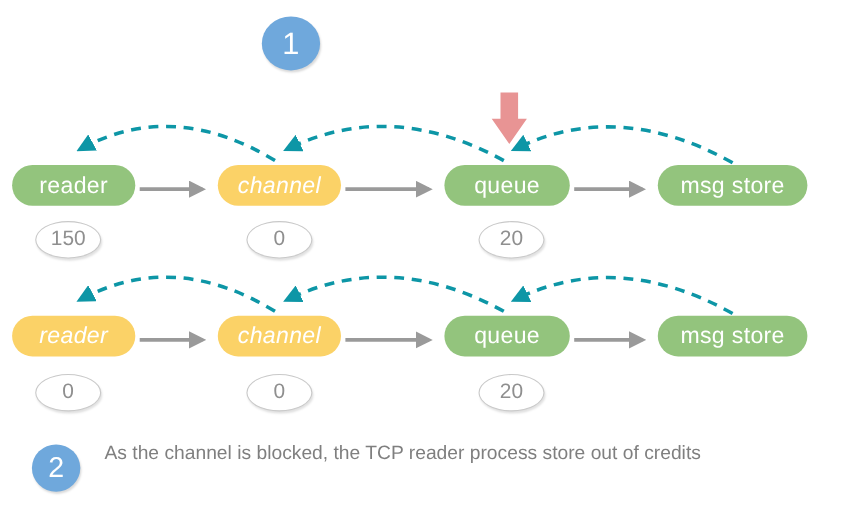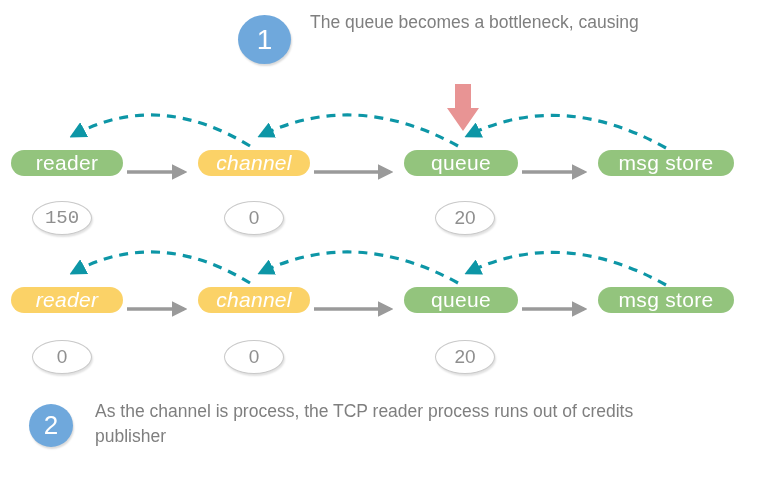--- a/index.html
+++ b/index.html
@@ -7,21 +7,21 @@
     position:relative;width:769px;height:481px;background:#fff;overflow:hidden;
     font-family:"Liberation Sans",sans-serif;
   }
   .layer{position:absolute;left:0;top:0;width:769px;height:481px;}
   .arc{fill:none;stroke:var(--teal);stroke-width:3.2;stroke-dasharray:9 7;}
   .flow{fill:none;stroke:var(--flowgray);stroke-width:3.4;}
   .tealfill{fill:var(--teal);}
   .grayfill{fill:var(--flowgray);}
   .redfill{fill:var(--red);}
   .node{
-    position:absolute;height:26px;border-radius:22px;color:#fff;font-size:21px;
+    position:absolute;height:37px;border-radius:22px;color:#fff;font-size:21px;
     display:flex;align-items:center;justify-content:center;letter-spacing:.3px;
   }
   .node[data-color="green"]{background:var(--green);}
   .node[data-color="yellow"]{background:var(--yellow);font-style:italic;}
   .credits{
     position:absolute;width:60px;height:34px;background:#fff;
     border:1.5px solid #c9c9c9;border-radius:50%;
     color:#8f8f8f;font-size:19px;display:flex;align-items:center;justify-content:center;
     box-shadow:1px 2px 2px rgba(0,0,0,0.12);box-sizing:border-box;
   }
@@ -65,40 +65,38 @@
 
     <path class="arc" d="M250,283 Q158,227 74,272" marker-end="url(#tealhead)"></path>
     <path class="arc" d="M458,283 Q356,227 262,272" marker-end="url(#tealhead)"></path>
     <path class="arc" d="M666,285 Q562,227 469,272" marker-end="url(#tealhead)"></path>
 
     <path class="redfill" d="M455,84 H471 V108 H479 L463,131 L447,108 H455 Z"></path>
   </svg>
 
   <div class="badge badge1">1</div>
   <div class="note note1">
-    <div>The queue becomes a bottleneck, causing</div>
   </div>
 
   <div class="node" style="left:11px;top:150px;width:112px;" data-color="green">reader</div>
   <div class="node" style="left:198px;top:150px;width:112px;" data-color="yellow">channel</div>
   <div class="node" style="left:404px;top:150px;width:114px;" data-color="green">queue</div>
   <div class="node" style="left:598px;top:150px;width:136px;" data-color="green">msg store</div>
 
-  <div class="credits" style="left:32px;top:201px;font-family:Liberation Mono, monospace;">150</div>
+  <div class="credits" style="left:32px;top:201px;">150</div>
   <div class="credits" style="left:224px;top:201px;">0</div>
   <div class="credits" style="left:435px;top:201px;">20</div>
 
   <div class="node" style="left:11px;top:287px;width:112px;" data-color="yellow">reader</div>
   <div class="node" style="left:198px;top:287px;width:112px;" data-color="yellow">channel</div>
   <div class="node" style="left:404px;top:287px;width:114px;" data-color="green">queue</div>
   <div class="node" style="left:598px;top:287px;width:136px;" data-color="green">msg store</div>
 
   <div class="credits" style="left:32px;top:340px;">0</div>
   <div class="credits" style="left:224px;top:340px;">0</div>
   <div class="credits" style="left:435px;top:340px;">20</div>
 
   <div class="badge badge2">2</div>
   <div class="note note2">
-    <div>As the channel is process, the TCP reader process runs out of credits</div>
-    <div>publisher</div>
+    <div>As the channel is blocked, the TCP reader process store out of credits</div>
   </div>
 
 </div>
 
 </body></html>

